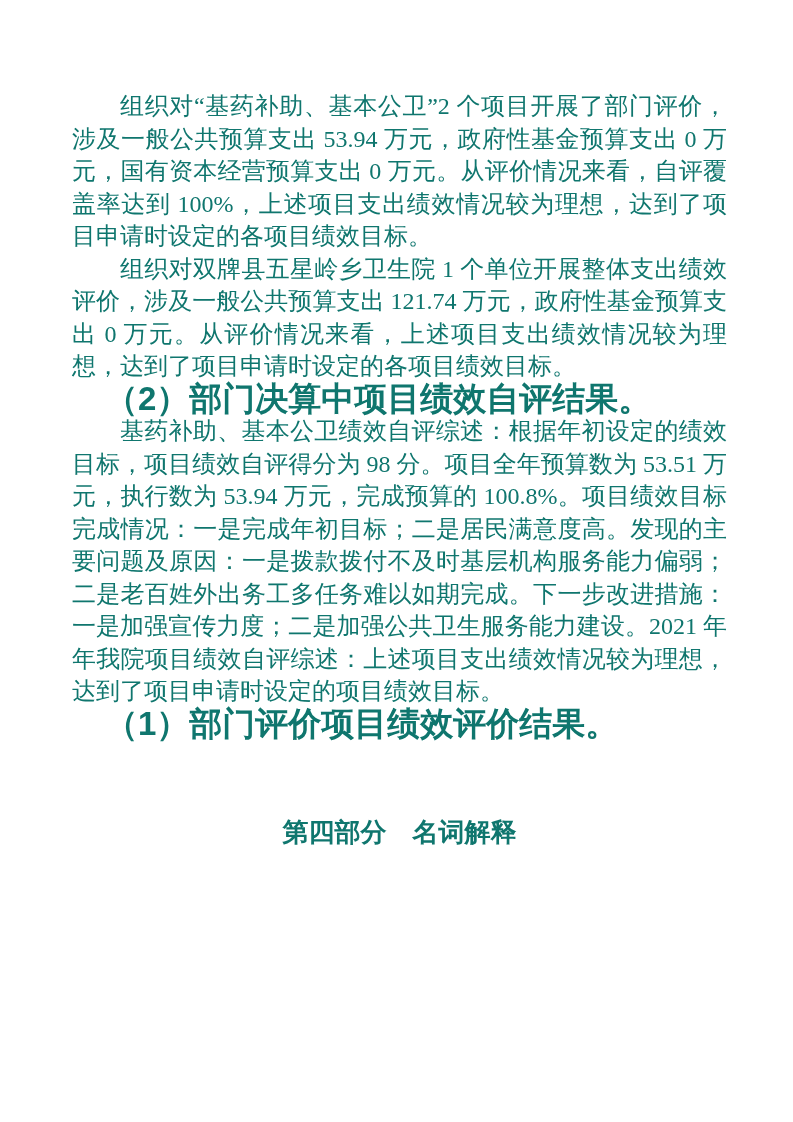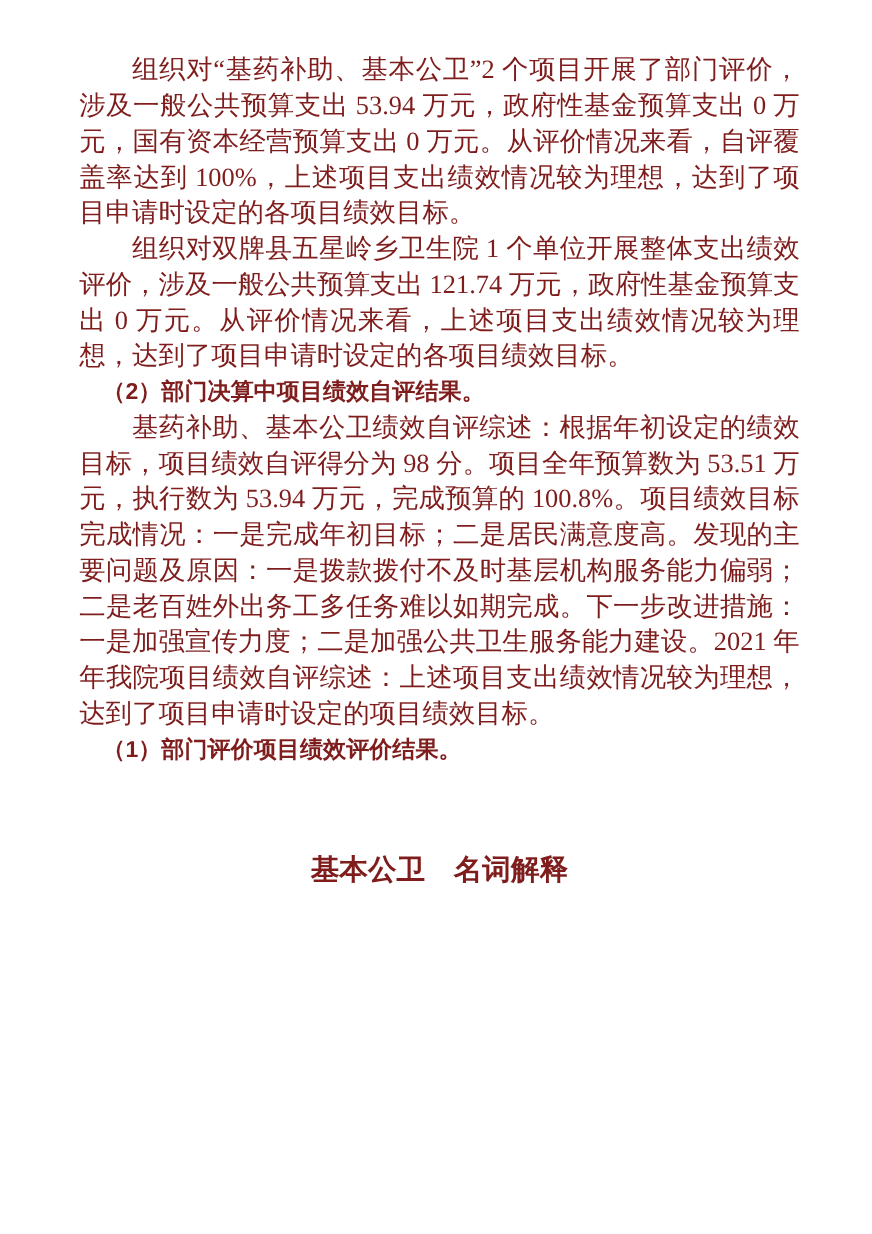--- a/index.html
+++ b/index.html
@@ -6,38 +6,38 @@
     margin: 0;
     padding: 0;
     background: #ffffff;
   }
   .page {
     position: relative;
     width: 793px;
     height: 1122px;
     box-sizing: border-box;
     background: #ffffff;
-    padding: 48px 66px 0 72px;
+    padding: 90px 66px 0 72px;
     font-family: "Liberation Serif", "DejaVu Serif", serif;
     font-size: 24px;
     line-height: 32.5px;
-    color: #7f1d1d;
+    color: #0f766e;
     overflow: hidden;
   }
   .body-para {
     margin: 0;
     text-indent: 2em;
     text-align: justify;
     word-break: break-all;
   }
   .sub-heading {
     margin: 0;
     text-indent: 1em;
     font-weight: bold;
-    font-size: 21px;
+    font-size: 33px;
     font-family: "Liberation Sans", "DejaVu Sans", sans-serif;
     line-height: 32.5px;
   }
   .part-title {
     margin: 76px 0 0 0;
     text-align: center;
     font-weight: bold;
     font-size: 26px;
     font-family: "Liberation Sans", "DejaVu Sans", sans-serif;
     line-height: 32.5px;
@@ -62,16 +62,16 @@
 
   <p class="body-para">组织对双牌县五星岭乡卫生院 1 个单位开展整体支出绩效评价，涉及一般公共预算支出 121.74 万元，政府性基金预算支出 0 万元。从评价情况来看，上述项目支出绩效情况较为理想，达到了项目申请时设定的各项目绩效目标。</p>
 
   <p class="sub-heading">（2）部门决算中项目绩效自评结果。</p>
 
   <p class="body-para">基药补助、基本公卫绩效自评综述：根据年初设定的绩效目标，项目绩效自评得分为 98 分。项目全年预算数为 53.51 万元，执行数为 53.94 万元，完成预算的 100.8%。项目绩效目标完成情况：一是完成年初目标；二是居民满意度高。发现的主要问题及原因：一是拨款拨付不及时基层机构服务能力偏弱；二是老百姓外出务工多任务难以如期完成。下一步改进措施：一是加强宣传力度；二是加强公共卫生服务能力建设。2021 年年我院项目绩效自评综述：上述项目支出绩效情况较为理想，达到了项目申请时设定的项目绩效目标。</p>
 
   <p class="sub-heading">（1）部门评价项目绩效评价结果。</p>
 
 
-  <h1 class="part-title">基本公卫　名词解释</h1>
+  <h1 class="part-title">第四部分　名词解释</h1>
 
 
 </div>
 
 </body></html>

